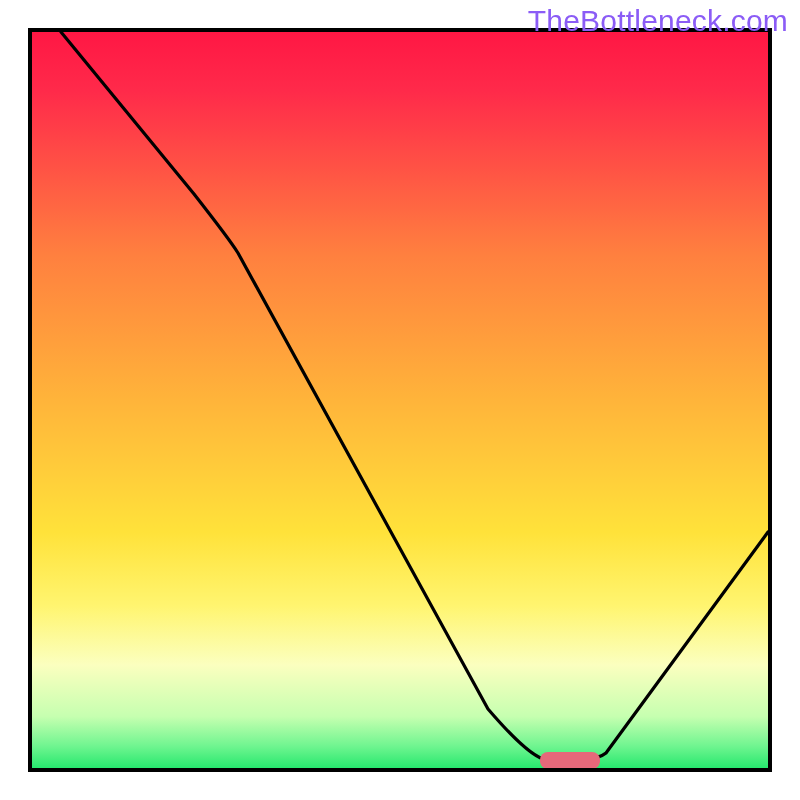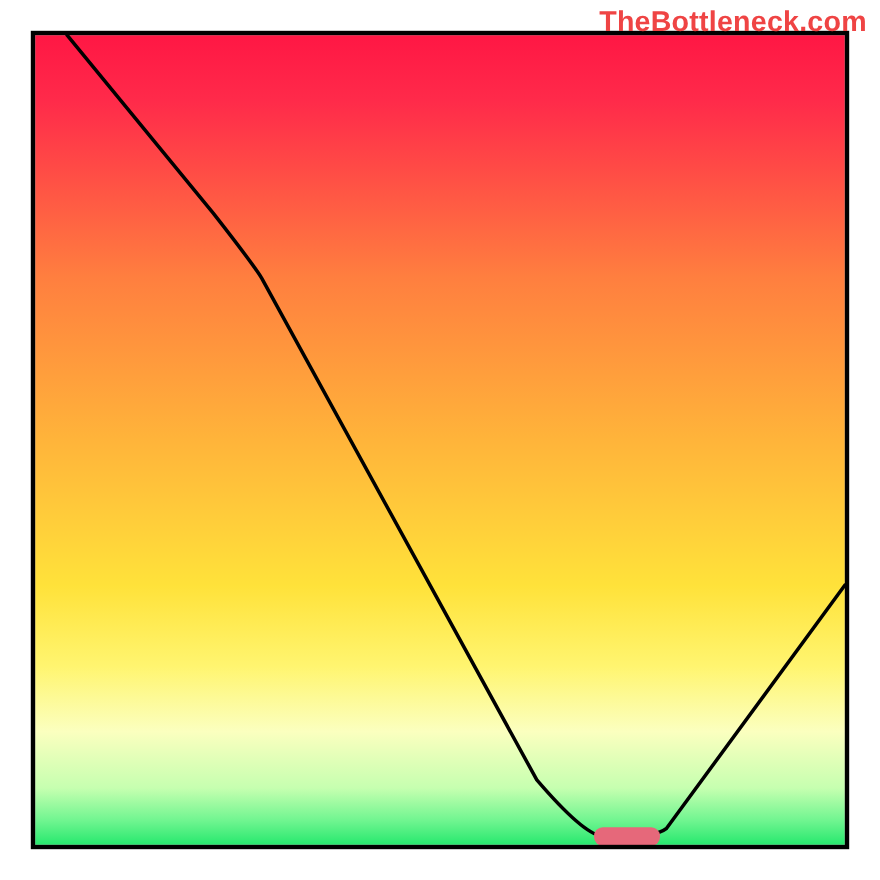--- a/index.html
+++ b/index.html
@@ -12,23 +12,23 @@
   }
   .chart-container {
     position: relative;
     width: 800px;
     height: 800px;
   }
   .watermark {
     position: absolute;
     top: 4px;
     right: 12px;
-    font-size: 26px;
-    font-weight: 700;
-    color: #ef4444;
+    font-size: 30px;
+    font-weight: 400;
+    color: #8b5cf6;
     z-index: 10;
     letter-spacing: 0.2px;
   }
   svg {
     display: block;
   }
 </style>
 </head>
 <body>
 

